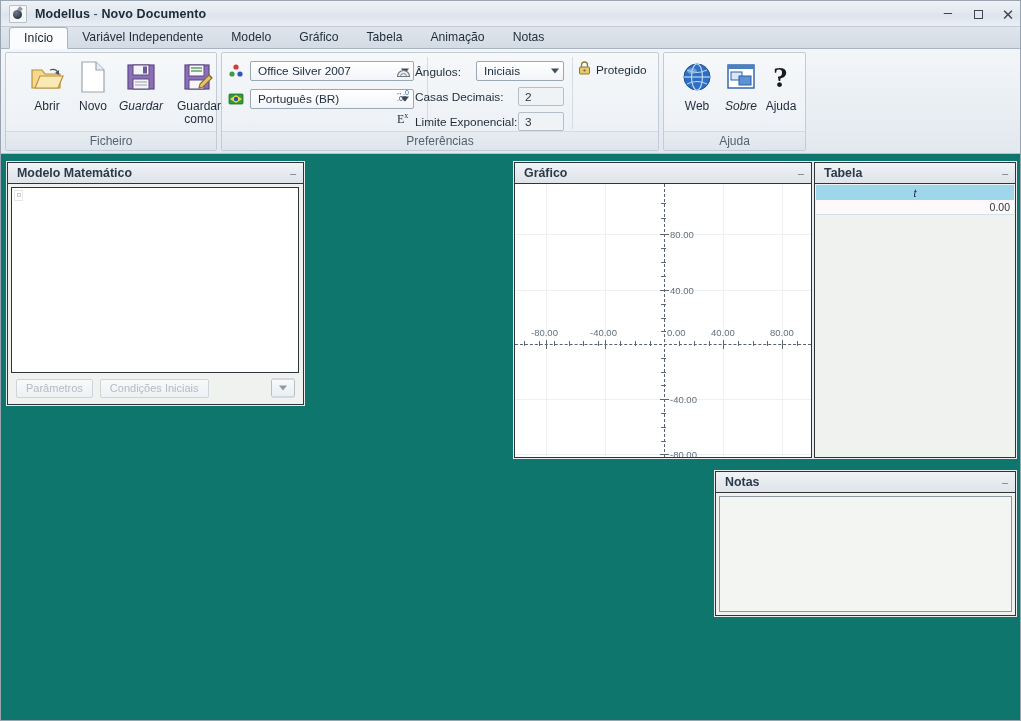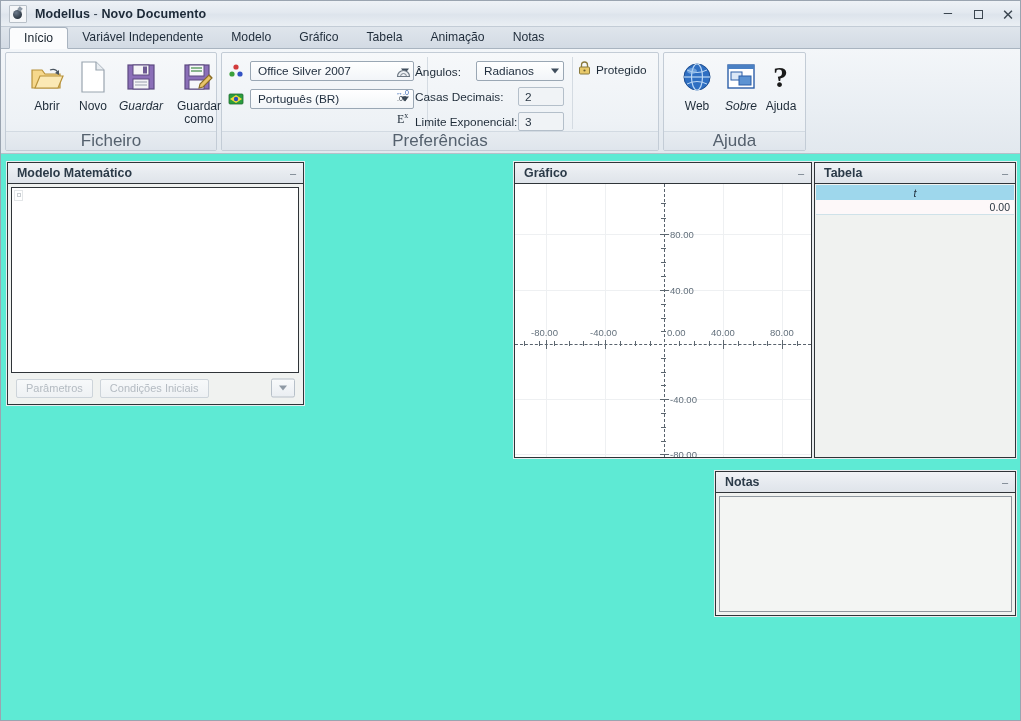--- a/index.html
+++ b/index.html
@@ -5,21 +5,21 @@
   html, body {
     margin: 0; padding: 0;
     width: 1021px; height: 721px;
     overflow: hidden;
     font-family: "Liberation Sans", sans-serif;
     background: #ffffff;
   }
   #app {
     position: relative;
     width: 1021px; height: 721px;
-    background: #5eead4;
+    background: #0f766e;
     border: 1px solid #9aa4b0;
     box-sizing: border-box;
     overflow: hidden;
   }
 
   
   .titlebar {
     position: absolute; left: 0; top: 0;
     width: 1021px; height: 26px;
     background: linear-gradient(to bottom, #eef2f6 0%, #e3e9f0 45%, #dde4ec 55%, #eaeff4 100%);
@@ -114,21 +114,21 @@
     border: 1px solid #c3ccd6;
     border-radius: 2px;
     background: linear-gradient(to bottom, #f6f8fa 0%, #eef2f6 70%, #e8edf2 100%);
     box-sizing: border-box;
   }
   .rgroup-body { position: relative; height: 80px; }
   .rgroup-title {
     position: absolute; bottom: 0; left: 0; right: 0;
     height: 18px; line-height: 18px;
     text-align: center;
-    font-size: 17px; color: #55616e;
+    font-size: 12px; color: #55616e;
     background: linear-gradient(to bottom, #e7ecf1, #dfe5ec);
     border-top: 1px solid #d2dae2;
   }
 
   
   .bigbtn {
     position: absolute; top: 4px;
     width: 58px;
     display: flex; flex-direction: column; align-items: center;
     cursor: default;
@@ -442,21 +442,21 @@
         <div style="position:absolute; left:205px; top:4px; bottom:4px; width:1px; background:#d4dbe2;"></div>
 
         <span class="ricon" style="left:174px; top:11px;">
           <svg width="15" height="12" viewBox="0 0 15 12">
             <path d="M1.5 10.5 a6 6 0 0 1 12 0 z" fill="#eef1f4" stroke="#6d7883" stroke-width="1.1"></path>
             <path d="M4.5 10.5 a3 3 0 0 1 6 0" fill="none" stroke="#6d7883" stroke-width="0.9"></path>
           </svg>
         </span>
         <div class="fieldlabel" style="left:193px; top:12px;">Ângulos:</div>
         <div class="combo" style="left:254px; top:8px; width:88px;">
-          <span>Radianos</span>
+          <span>Iniciais</span>
           <span class="arrow"></span>
         </div>
 
         <span class="ricon" style="left:174px; top:35px;">
           <svg width="16" height="14" viewBox="0 0 16 14">
             <text x="0" y="7" font-family="Liberation Sans, sans-serif" font-size="7" fill="#2d5fb0">↔.0</text>
             <text x="1" y="13" font-family="Liberation Sans, sans-serif" font-size="7" fill="#2d3a48">.00</text>
           </svg>
         </span>
         <div class="fieldlabel" style="left:193px; top:37px;">Casas Decimais:</div>

